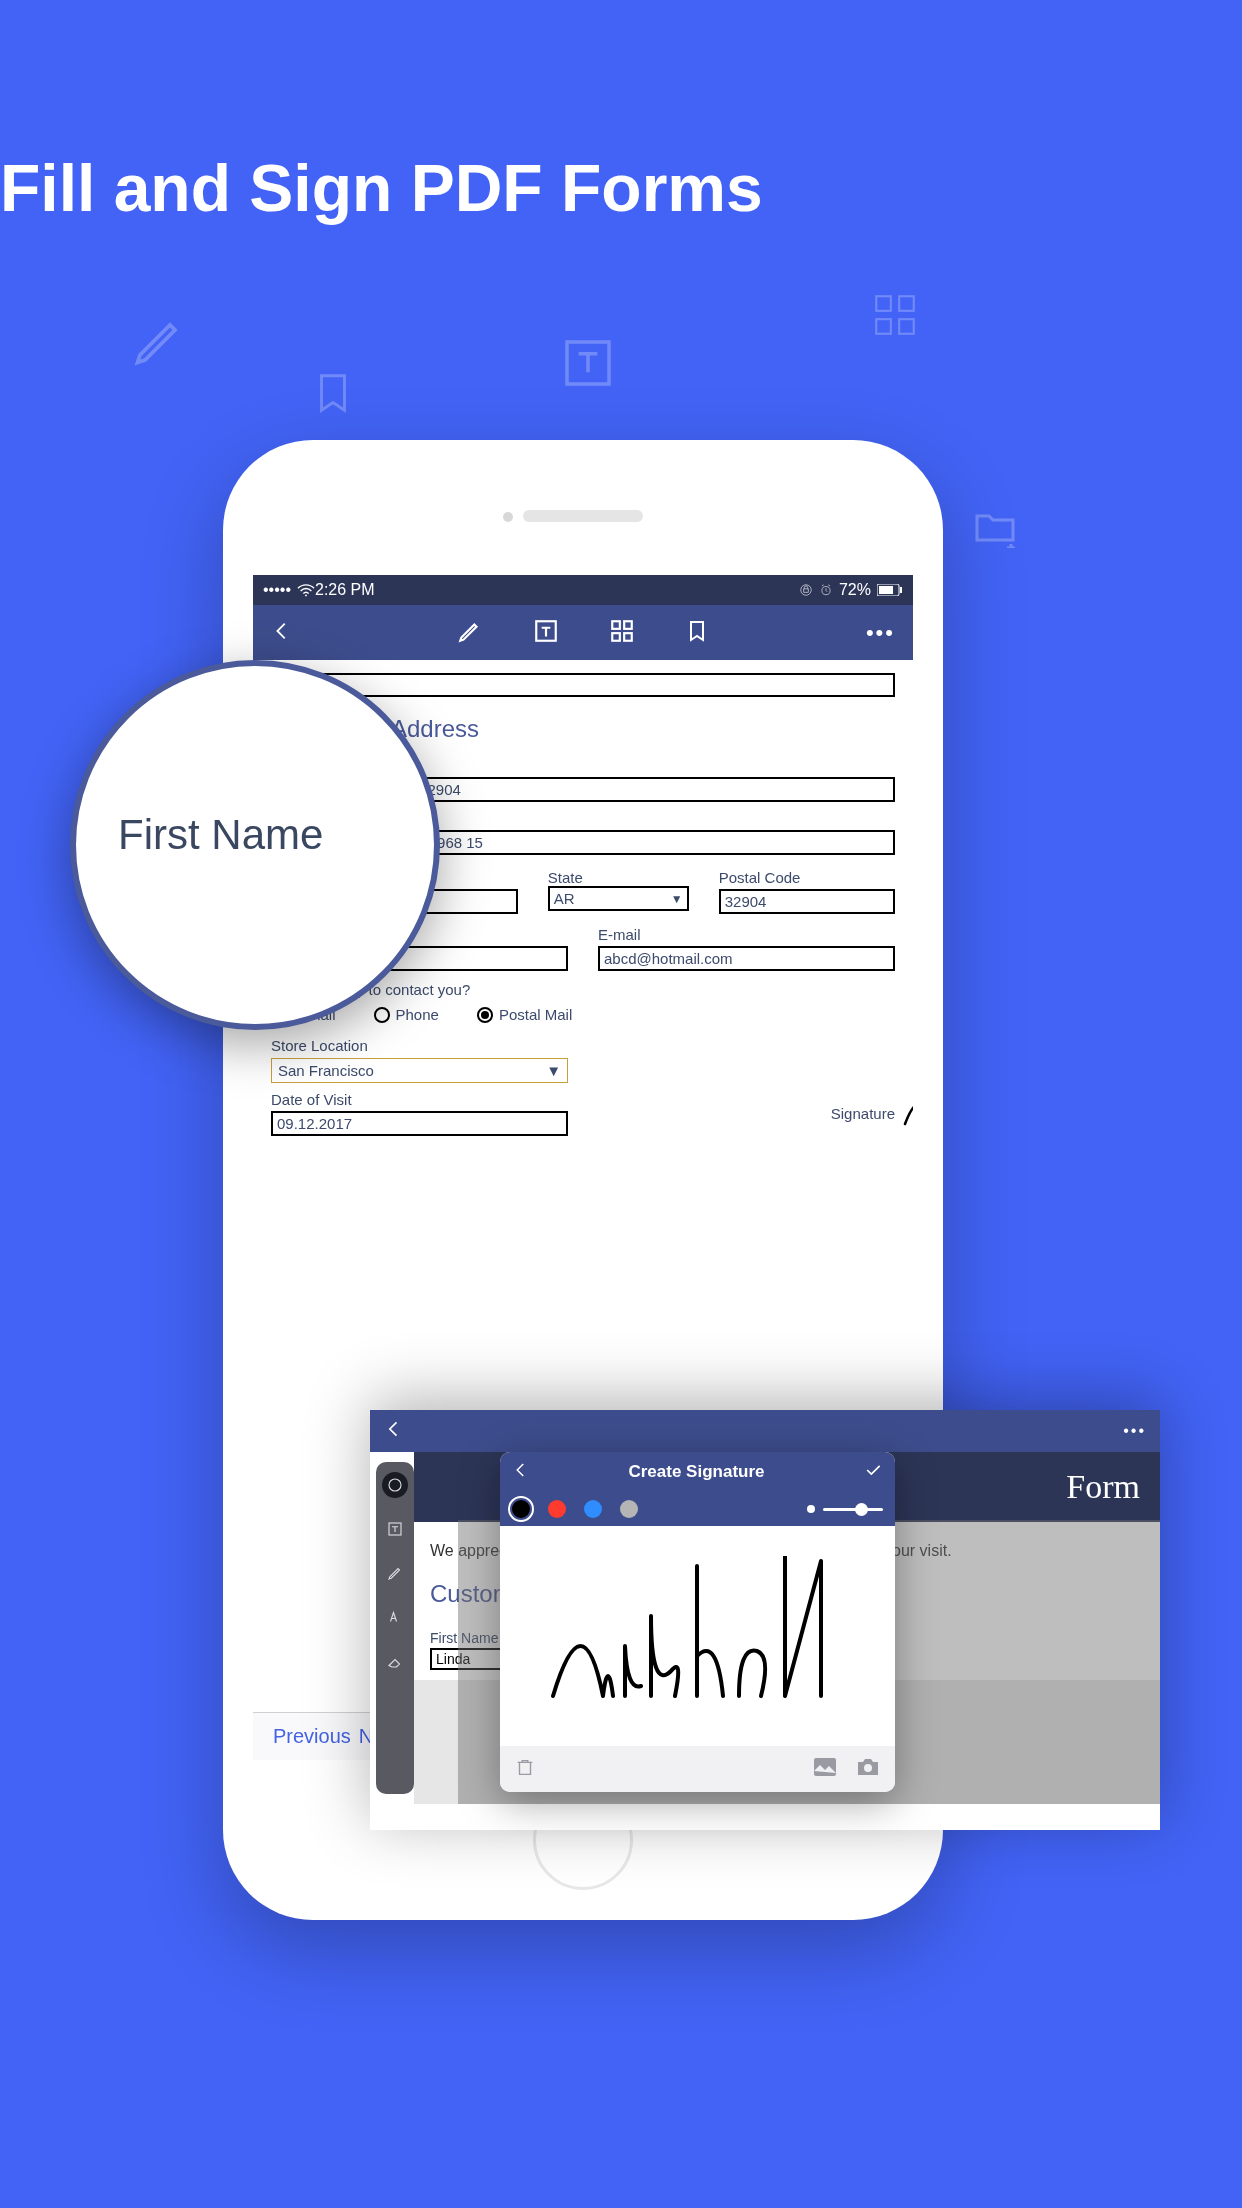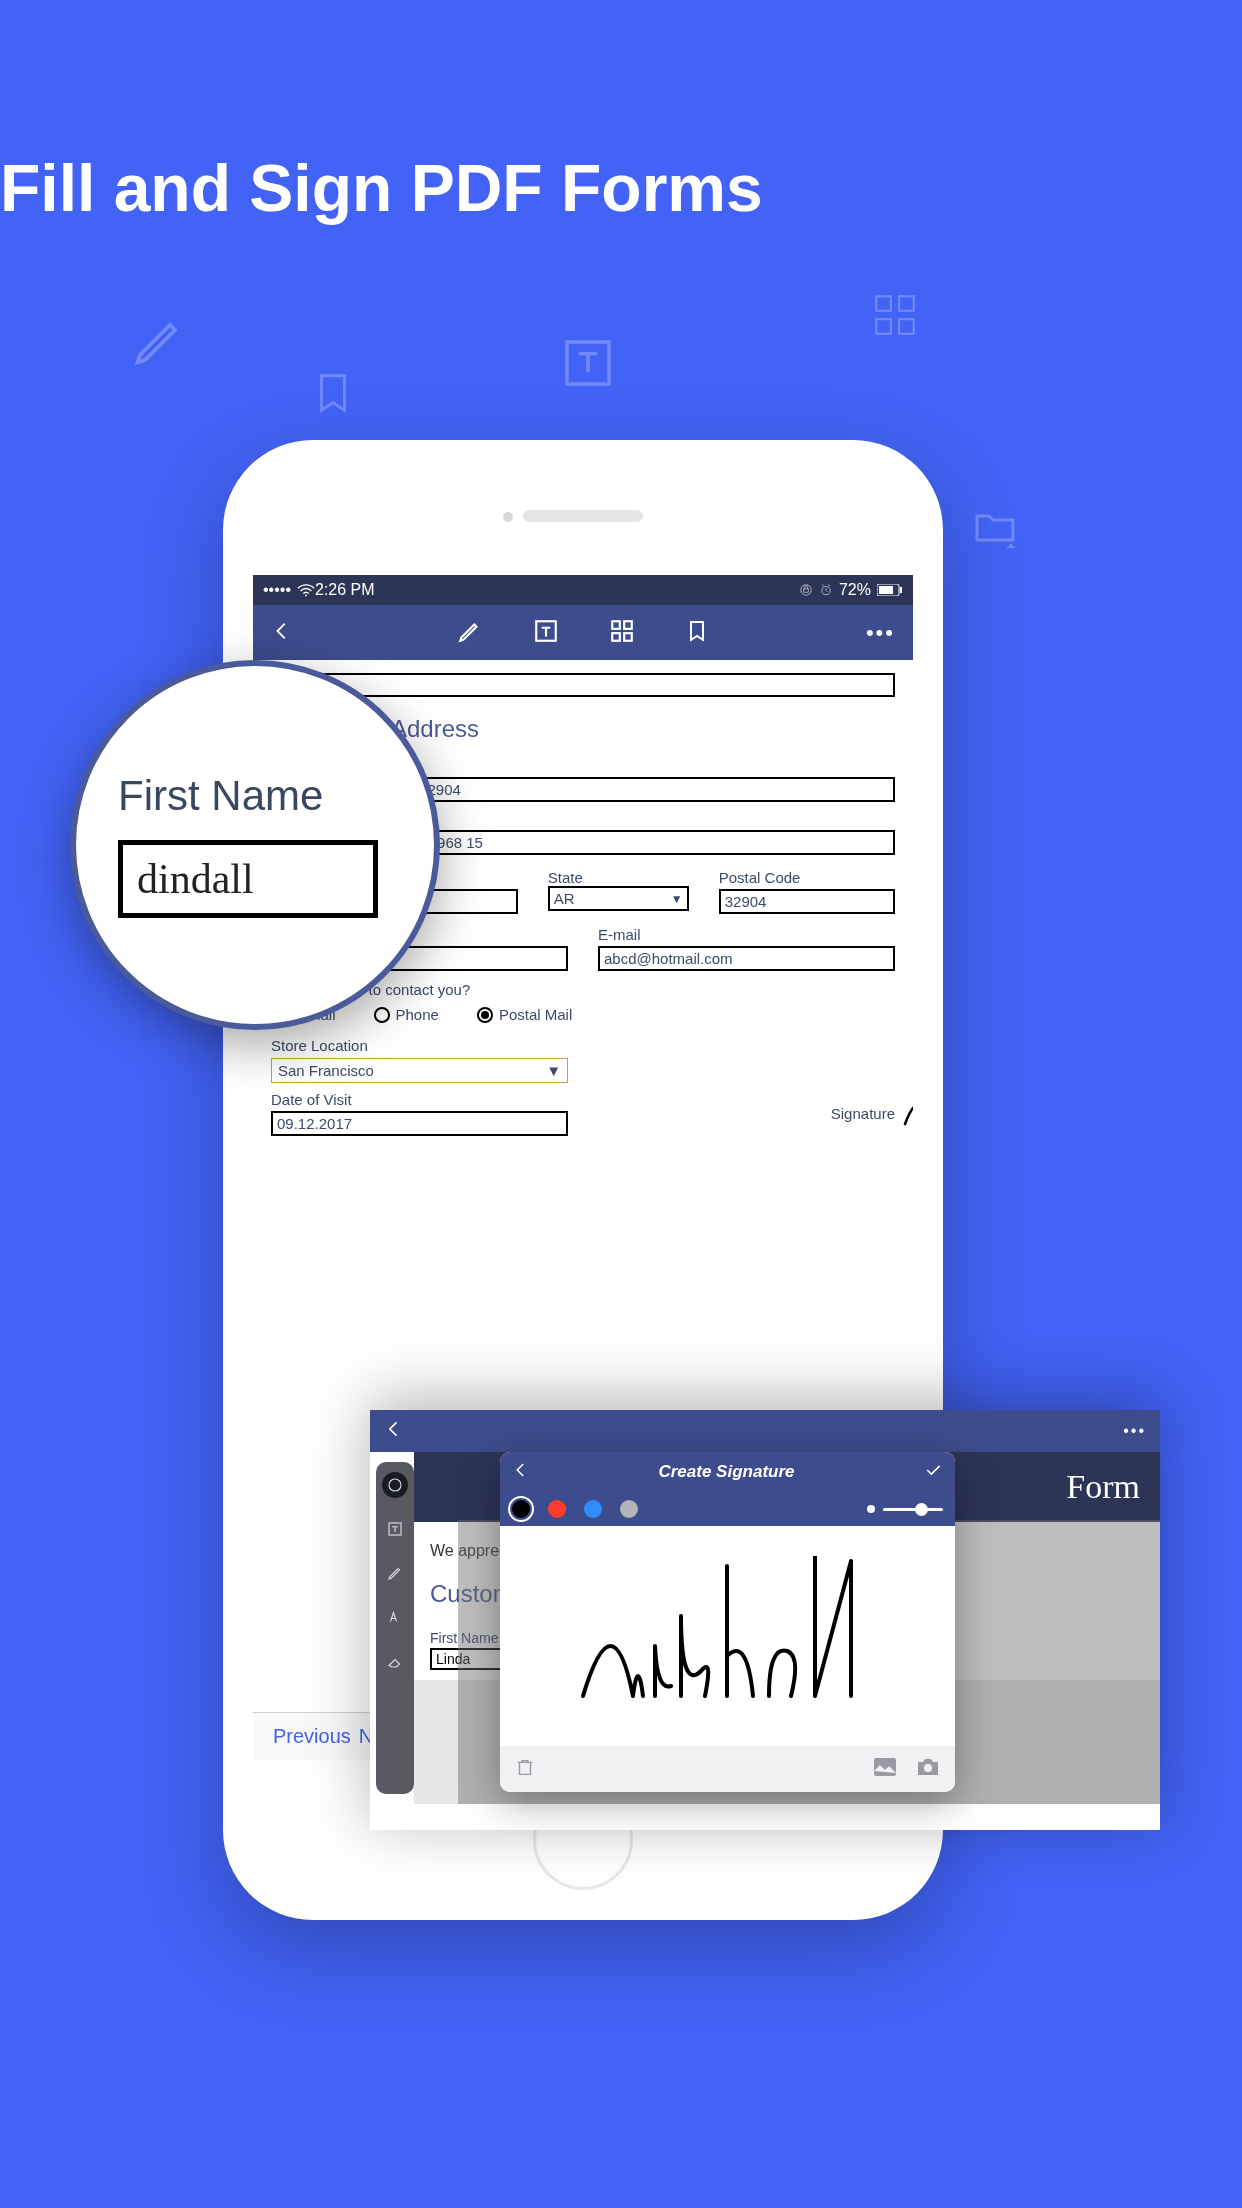--- a/index.html
+++ b/index.html
@@ -200,26 +200,25 @@
 .ov-doc-body {
   background:#fff; margin:0; padding:20px 16px 10px;
 }
 .ov-appreciate { font-size:16px; color:#333; }
 .ov-cust { font-size:24px; color:#4a5a9a; margin-top:20px; }
 .ov-fn-lbl { font-size:14px; color:#3c4a6b; margin-top:22px; }
 .ov-fn-fld { border:2px solid #000; padding:1px 4px; font-size:14px; margin-top:2px; display:inline-block; min-width:120px; }
 
 .sig-panel {
   position:absolute; top:0; left:130px;
-  width: 455px; height: 340px;
+  width: 395px; height: 340px;
   background:#fff;
   border-radius: 10px;
   overflow:hidden;
   box-shadow: 0 10px 40px rgba(0,0,0,.35);
-  font-style: italic;
 }
 .sp-header {
   height:40px; background:#3d4c8c; color:#fff;
   display:flex; align-items:center; padding:0 12px; font-size:17px;
 }
 .sp-h-title { flex:1; text-align:center; font-weight:600; }
 .sp-colorbar {
   height:34px; background:#3d4c8c;
   display:flex; align-items:center; padding:0 12px; gap:18px;
 }
@@ -425,21 +424,20 @@
     <div class="kb-accessory">
       <span class="kba-prev">Previous</span>
       <span class="kba-next">Next</span>
       <span class="kba-done">Done</span>
     </div>
   </div>
 </div>
 
 <div class="magnifier">
   <div class="mag-label">First Name</div>
-  <div class="mag-field">dindall</div>
 </div>
 
 <div class="overlay">
   <div class="ov-toolbar">
     <span class="ov-tb-back"><svg width="20" height="20" viewBox="0 0 24 24">
           <path d="M15 4l-8 8 8 8"></path>
         </svg></span>
     <span class="ov-tb-more">•••</span>
   </div>
   <div class="ov-body">

